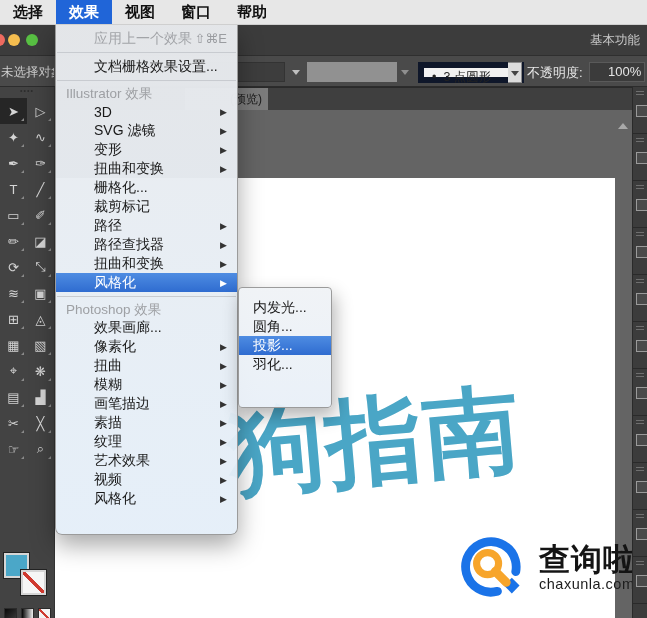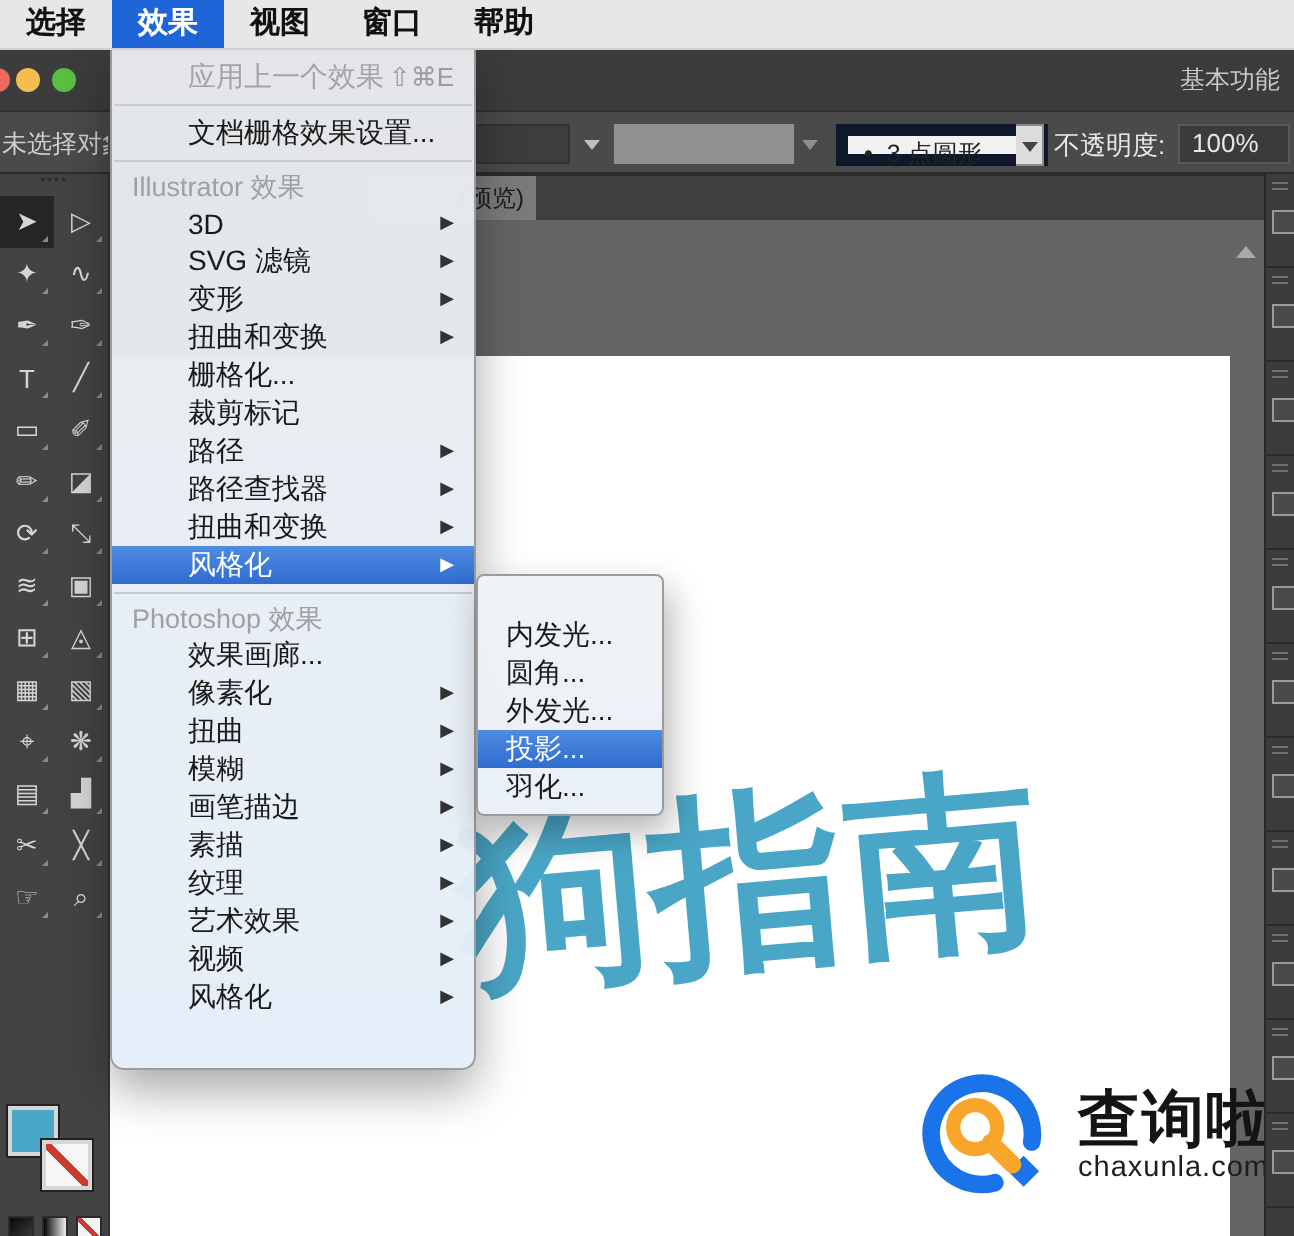--- a/index.html
+++ b/index.html
@@ -25,21 +25,21 @@
   .dd-dark { position:absolute; left:150px; top:6px; width:135px; height:20px; background:#3d3d3d; border:1px solid #333; }
   .chev { width:0; height:0; border-left:4px solid transparent; border-right:4px solid transparent; border-top:5px solid #bfbfbf; position:absolute; }
   .chev.c1 { left:292px; top:14px; }
   .brush-preview { position:absolute; left:307px; top:6px; width:90px; height:20px; background:#919191; }
   .chev.c2 { left:401px; top:14px; border-top-color:#8f8f8f; }
   .style-select { position:absolute; left:418px; top:6px; width:106px; height:21px; background:#f2f2f2; border:6px solid #0f172a; font-size:12.5px; color:#222; line-height:19px; padding-left:8px; }
   .style-select .bullet { margin-right:7px; }
   .style-chev-box { position:absolute; left:508px; top:6px; width:14px; height:21px; background:#dcdcdc; border:1px solid #8a8a8a; border-left:none; }
   .chev.c3 { left:511px; top:15px; border-top-color:#444; }
   .opacity-label { position:absolute; left:527px; top:8px; font-size:13px; color:#e8e8e8; }
-  .opacity-field { position:absolute; left:589px; top:6px; width:56px; height:20px; background:#3b3b3b; border:1px solid #5a5a5a; color:#e5e5e5; font-size:13px; line-height:18px; padding-left:6px; }
+  .opacity-field { position:absolute; left:589px; top:6px; width:56px; height:20px; background:#3b3b3b; border:1px solid #5a5a5a; color:#e5e5e5; font-size:13px; line-height:18px; padding-left:18px; }
 
   
   .tabbar { position:absolute; left:0; top:87px; width:647px; height:23px; background:#3f3f3f; border-top:1px solid #2a2a2a; }
   .doc-tab { position:absolute; left:185px; top:0; width:83px; height:23px; background:#7b7b7b; color:#1c1c1c; font-size:12px; line-height:22px; text-align:right; padding-right:6px; }
 
   
   .pasteboard { position:absolute; left:55px; top:110px; width:592px; height:508px; background:#646464; }
   .artboard { position:absolute; left:55px; top:178px; width:560px; height:440px; background:#ffffff; }
   .collapse-chev { position:absolute; left:618px; top:123px; width:0; height:0; border-left:5px solid transparent; border-right:5px solid transparent; border-bottom:6px solid #a9a9a9; }
   .headline { position:absolute; left:228px; top:378px; font-size:96px; font-weight:800; letter-spacing:2px; transform:rotate(-5deg); white-space:nowrap; z-index:5; }
@@ -84,21 +84,21 @@
   .mrow .arrow { font-size:9px; color:#333; }
   .mrow.highlight { background:linear-gradient(180deg,#4e8ce2,#2f6cd0); color:#fff; }
   .mrow.highlight .arrow { color:#fff; }
   .mhead { height:17px; line-height:17px; padding-left:10px; font-size:13.5px; color:#9ea0a4; }
   .msep { height:9px; position:relative; }
   .msep::after { content:""; position:absolute; left:1px; right:1px; top:4px; border-top:1px solid #c8cbd0; }
 
   
   .submenu { position:absolute; left:238px; top:287px; width:94px; height:121px; z-index:51;
      background:linear-gradient(180deg, rgba(240,243,246,0.98), rgba(233,240,248,0.96));
-     border:1px solid #9b9b9b; border-radius:4px; box-shadow:3px 8px 18px rgba(0,0,0,0.3); padding-top:20px; }
+     border:1px solid #9b9b9b; border-radius:4px; box-shadow:3px 8px 18px rgba(0,0,0,0.3); padding-top:10px; }
   .srow { height:19px; line-height:19px; padding-left:14px; font-size:14px; color:#1a1a1a; }
   .srow.highlight { background:linear-gradient(180deg,#4e8ce2,#2f6cd0); color:#fff; }
 </style>
 </head>
 <body>
 
 <div class="menubar">
   <div class="mb-item">选择</div>
   <div class="mb-item selected">效果</div>
   <div class="mb-item">视图</div>
@@ -294,16 +294,15 @@
     </div>
   <div class="mrow">
       <span>风格化</span>
       <span class="arrow">▶</span>
     </div>
 </div>
 
 <div class="submenu">
   <div class="srow">内发光...</div>
   <div class="srow">圆角...</div>
-  <div class="srow">外发光...</div>
   <div class="srow highlight">投影...</div>
   <div class="srow">羽化...</div>
 </div>
 
 </body></html>

